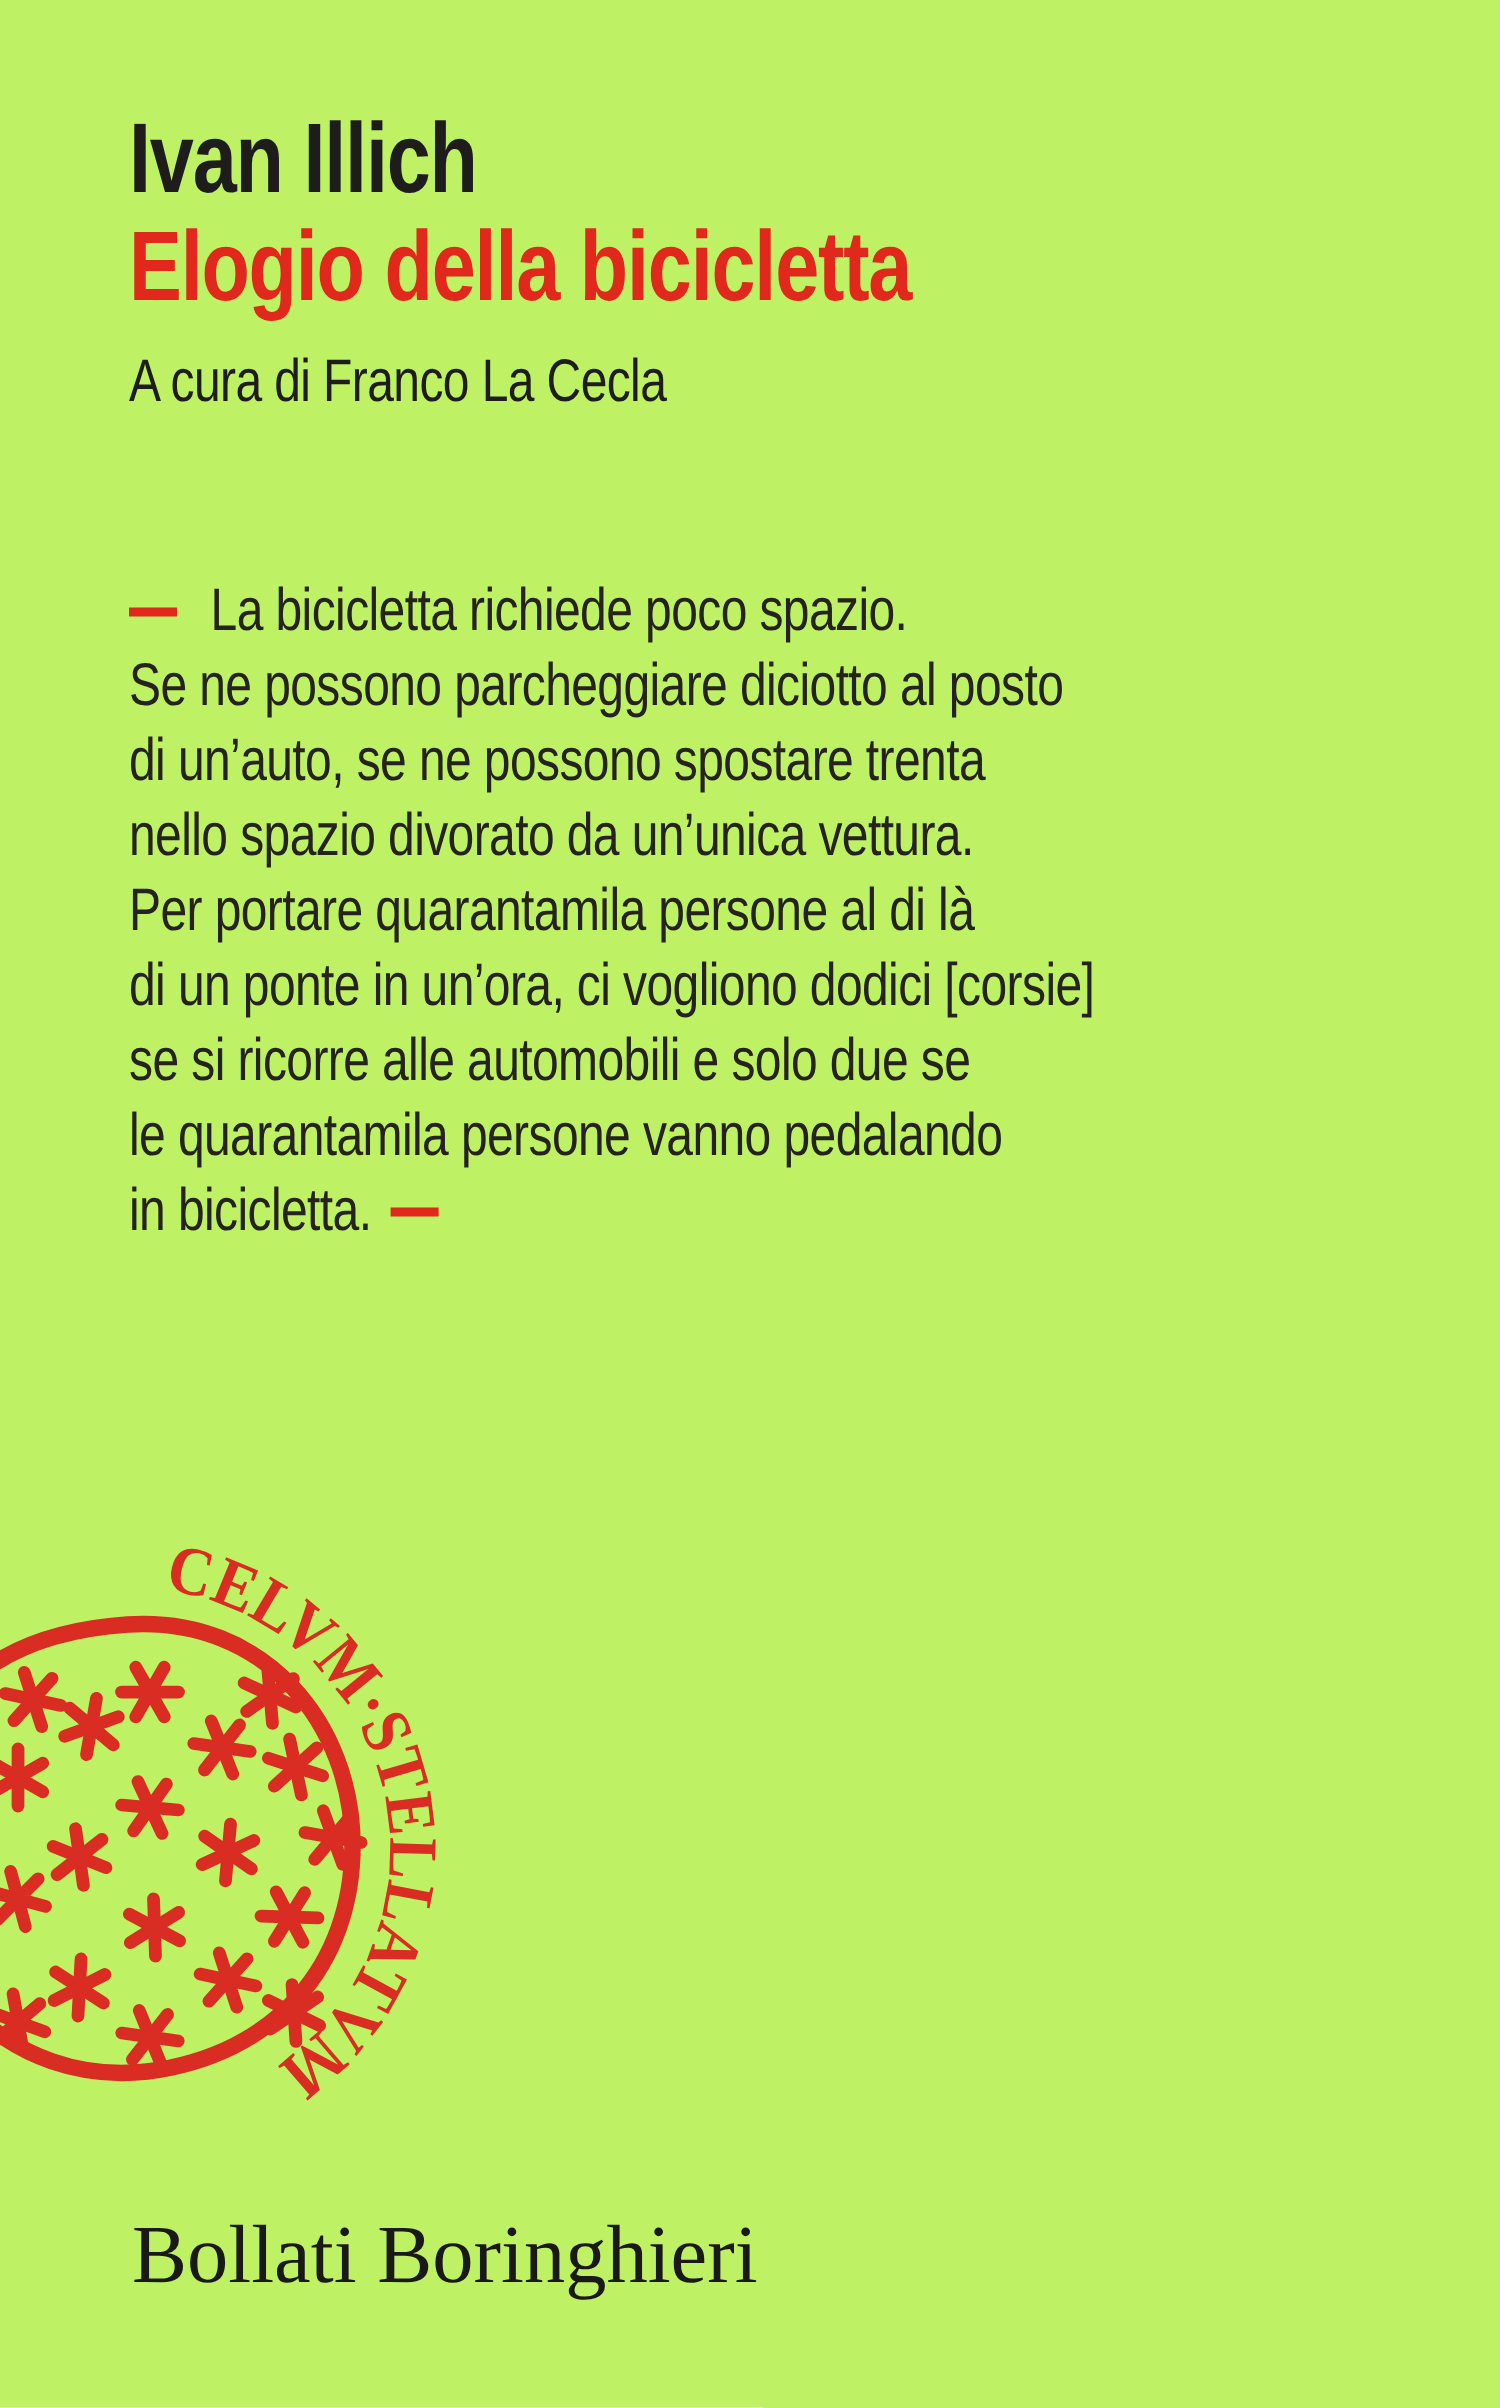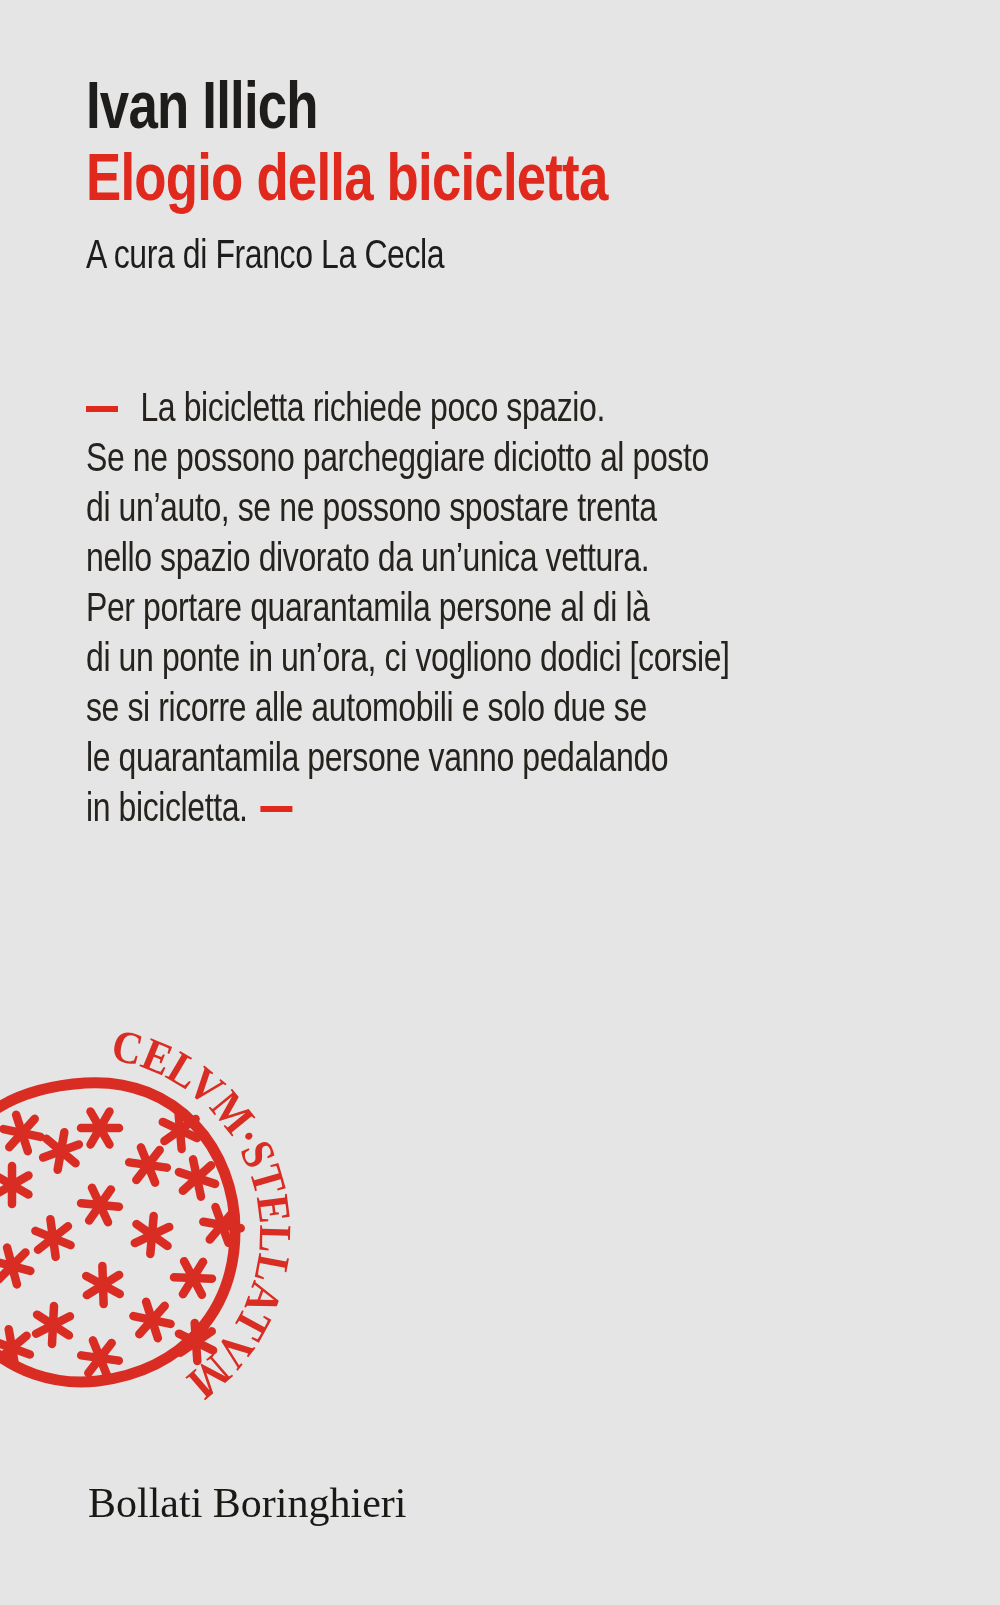--- a/index.html
+++ b/index.html
@@ -3,21 +3,21 @@
 <meta charset="utf-8">
 <style>
   :root{
     --accent-red:#e0281d;
     --logo-red:#d92c23;
     --text-black:#1f1d1b;
   }
   *{margin:0;padding:0;box-sizing:border-box;}
   body{background:#fff;font-family:"Liberation Sans",sans-serif;}
   .cover{
-    position:relative;width:1000px;height:1605px;background:#e5e5e5;overflow:hidden;
+    position:relative;width:1000px;height:1605px;background:#bef264;overflow:hidden;
   }
   .condensed{transform:scaleX(0.8);transform-origin:0 0;white-space:nowrap;}
   .head-block{position:absolute;left:86px;top:72px;}
   .author{
     font-size:66px;font-weight:bold;line-height:66px;color:var(--text-black);
     letter-spacing:-1px;
   }
   .title{
     font-size:66px;font-weight:bold;line-height:66px;color:var(--accent-red);
     letter-spacing:-1px;margin-top:6px;
@@ -33,21 +33,21 @@
   }
   .red-dash{
     display:inline-block;width:40px;height:6px;background:var(--accent-red);
     vertical-align:9px;
   }
   .dash-start{margin-right:28px;}
   .dash-end{margin-left:16px;}
   .seal{position:absolute;left:0;top:1018px;width:340px;height:400px;}
   .publisher{
     position:absolute;left:88px;top:1478px;
-    font-family:"Liberation Serif",serif;font-size:42px;line-height:50px;
+    font-family:"Liberation Serif",serif;font-size:55px;line-height:50px;
     color:#1a1916;letter-spacing:0px;
   }
 </style>
 </head>
 <body>
 
 <div class="cover">
 
   <div class="head-block condensed">
     <div class="author">Ivan Illich</div>

